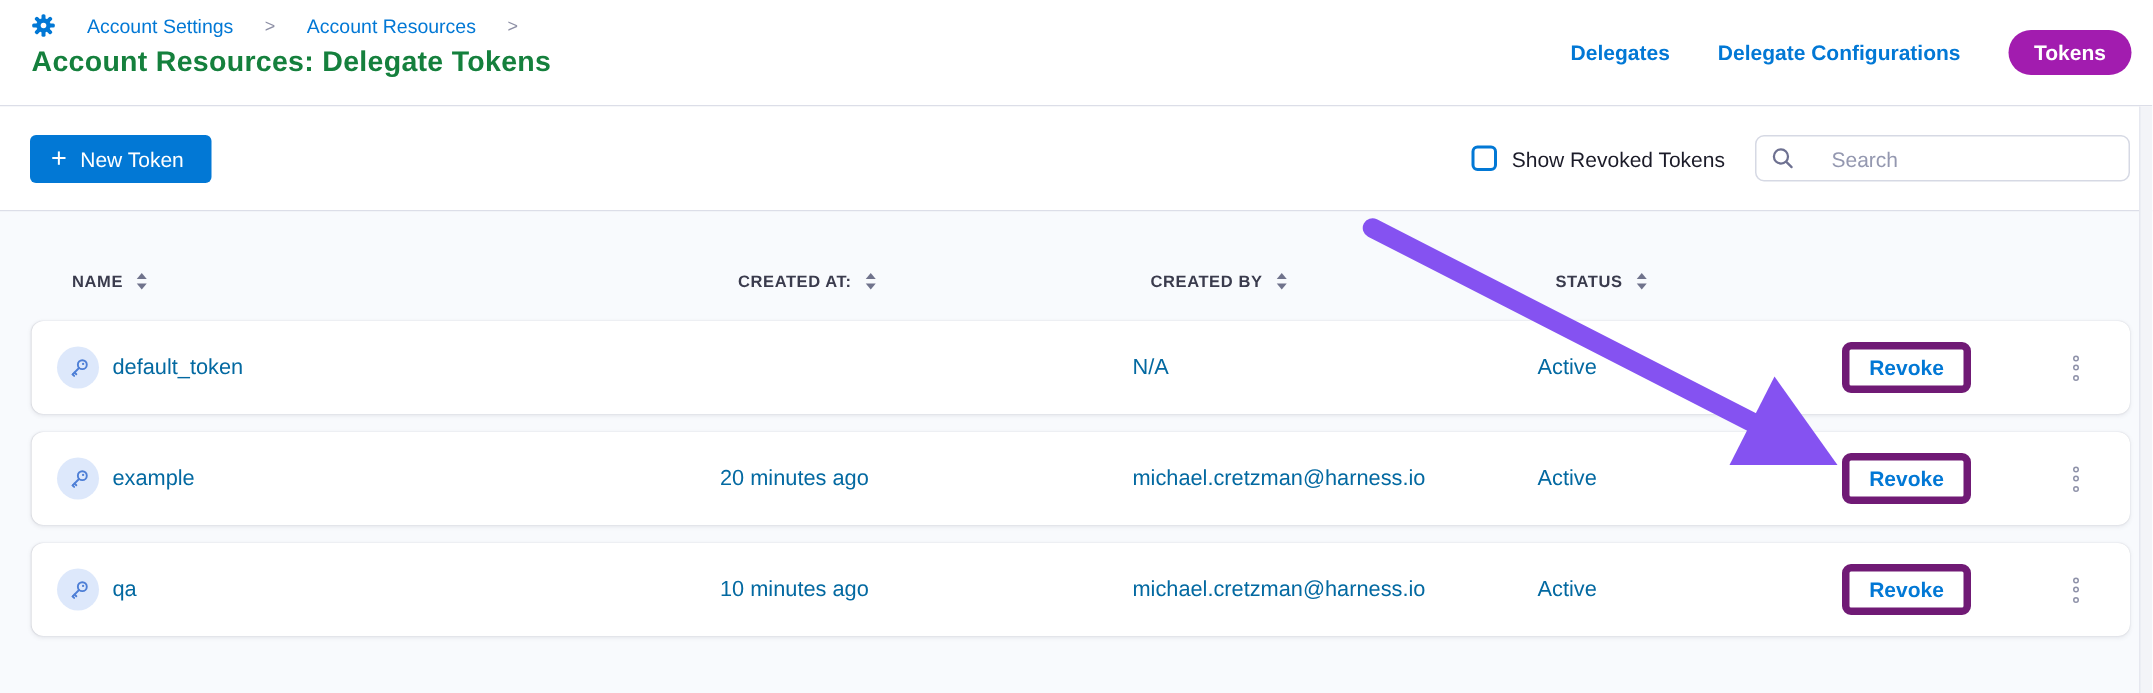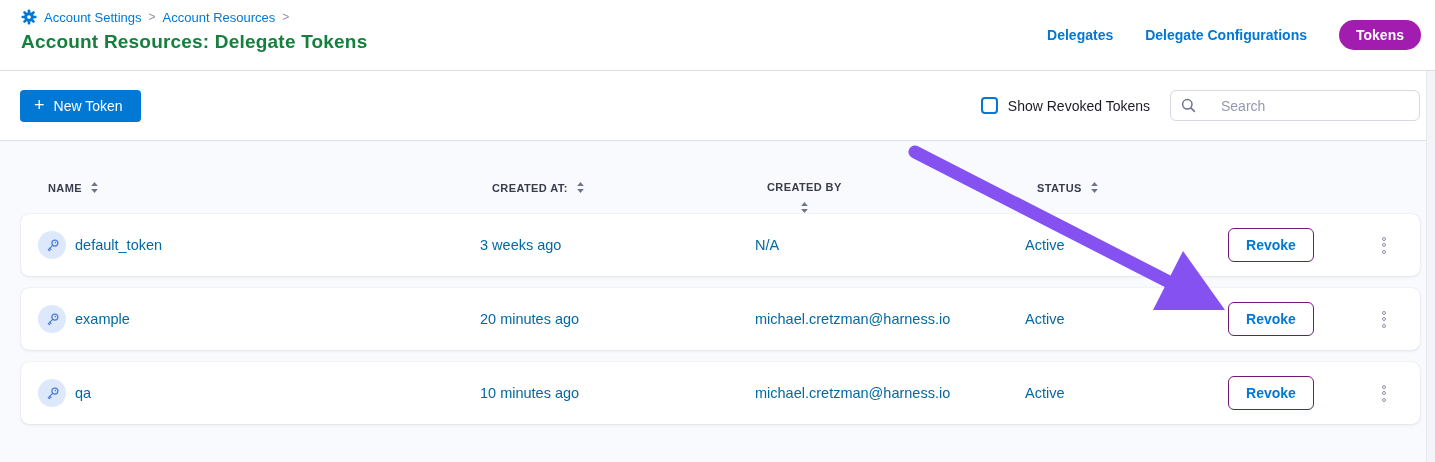--- a/index.html
+++ b/index.html
@@ -2,21 +2,21 @@
 <html><head>
 <meta charset="utf-8">
 <style>
   html,body{margin:0;padding:0;background:#fff;}
   *{box-sizing:border-box;}
   .stage{position:relative;width:1435px;height:462px;background:#ffffff;overflow:hidden;
          font-family:"Liberation Sans","DejaVu Sans",sans-serif;color:#1b1b28;}
 
   
   .top-band{position:absolute;left:0;top:0;width:1435px;height:71px;background:#fff;border-bottom:1px solid #dcdee8;}
-  .breadcrumb{position:absolute;left:21px;top:9px;display:flex;align-items:center;gap:7px;font-size:13px;text-align:right;}
+  .breadcrumb{position:absolute;left:21px;top:9px;display:flex;align-items:center;gap:21px;font-size:13px;text-align:right;}
   .crumb-link{color:#0278d5;text-decoration:none;cursor:pointer;}
   .crumb-sep{color:#8e90a6;font-size:12px;}
   .page-title{position:absolute;left:21px;top:31px;font-size:19px;font-weight:bold;color:#15803d;letter-spacing:.2px;}
   .tabs{position:absolute;right:14px;top:20px;display:flex;align-items:center;gap:32px;}
   .tab{color:#0278d5;font-size:14px;font-weight:bold;text-decoration:none;cursor:pointer;white-space:nowrap;}
   .tab.active{background:#a21caf;color:#fff;padding:7px 17px;border-radius:999px;}
 
   
   .toolbar{position:absolute;left:0;top:71px;width:1435px;height:70px;background:#fff;border-bottom:1px solid #dcdee8;}
   .btn-new{position:absolute;left:20px;top:19px;height:32px;background:#0278d5;color:#fff;border:none;
@@ -29,30 +29,30 @@
   .check-label{margin-left:10px;font-size:14px;color:#1b1b28;cursor:pointer;}
   .search-wrap{margin-left:20px;width:250px;height:31px;border:1px solid #d6d9e4;border-radius:6px;background:#fff;
                display:flex;align-items:center;padding:0 10px;gap:23px;}
   .search-input{border:none;outline:none;flex:1;font-size:14px;color:#1b1b28;font-family:inherit;background:transparent;}
   .search-input::placeholder{color:#9498b0;}
 
   
   .content{position:absolute;left:0;top:141px;width:1435px;height:321px;background:#f8fafd;}
   .th{position:absolute;top:40px;display:flex;align-items:center;gap:8px;font-size:11px;font-weight:bold;
       color:#3a3b4d;letter-spacing:.4px;cursor:pointer;margin-left:12px;}
-  .th-name{left:36px;} .th-created-at{left:480px;} .th-created-by{left:755px;flex-direction:column;} .th-status{left:1025px;}
+  .th-name{left:36px;} .th-created-at{left:480px;} .th-created-by{left:755px;} .th-status{left:1025px;}
 
   .row{position:absolute;left:21px;width:1399px;height:62px;background:#fff;border-radius:8px;cursor:pointer;
        box-shadow:0 0 1px rgba(40,41,61,.18),0 1px 3px rgba(96,97,112,.12);}
   .row-1{top:73px;} .row-2{top:147px;} .row-3{top:221px;}
   .cell{position:absolute;top:0;height:62px;display:flex;align-items:center;font-size:14.5px;color:#0369a1;}
   .cell-name{left:54px;} .cell-created-at{left:459px;} .cell-created-by{left:734px;} .cell-status{left:1004px;}
   .key-badge{position:absolute;left:17px;top:17px;width:28px;height:28px;border-radius:50%;background:#dde8fb;
              display:flex;align-items:center;justify-content:center;}
-  .btn-revoke{position:absolute;left:1207px;top:14px;width:86px;height:34px;border:1px solid #701a75;color:#0278d5;
+  .btn-revoke{position:absolute;left:1207px;top:14px;width:86px;height:34px;border:5px solid #701a75;color:#0278d5;
               background:#fff;border-radius:6px;font-weight:bold;font-size:14px;cursor:pointer;font-family:inherit;}
   .kebab{position:absolute;left:1355px;top:18px;width:16px;height:26px;display:flex;flex-direction:column;
          align-items:center;justify-content:center;gap:2.5px;cursor:pointer;}
   .kebab .dot{width:4px;height:4px;border:1.4px solid #8f92a9;border-radius:50%;}
 
   
   .scroll-strip{position:absolute;right:0;top:71px;width:9px;height:391px;background:#f3f4f8;border-left:1px solid #e6e8f0;}
 
   
   .arrow-overlay{position:absolute;left:0;top:0;width:1435px;height:462px;pointer-events:none;z-index:50;}
@@ -142,21 +142,20 @@
           <g fill="none" stroke="#4e7fd6" stroke-width="1.5" stroke-linecap="round">
             <circle cx="12.8" cy="7.2" r="3.5"></circle>
             <line x1="10.2" y1="9.8" x2="5.2" y2="14.8"></line>
             <line x1="6.7" y1="13.3" x2="8.1" y2="14.7"></line>
             <line x1="5.2" y1="14.8" x2="6.4" y2="16.0"></line>
           </g>
           <circle cx="13.4" cy="6.6" r="0.9" fill="#4e7fd6"></circle>
         </svg>
       </div>
       <div class="cell cell-name">default_token</div>
-      <div class="cell cell-created-at">3 weeks ago</div>
       <div class="cell cell-created-by">N/A</div>
       <div class="cell cell-status">Active</div>
       <button class="btn-revoke">Revoke</button>
       <div class="kebab">
         <span class="dot"></span>
           <span class="dot"></span>
           <span class="dot"></span>
       </div>
     </div>
 

